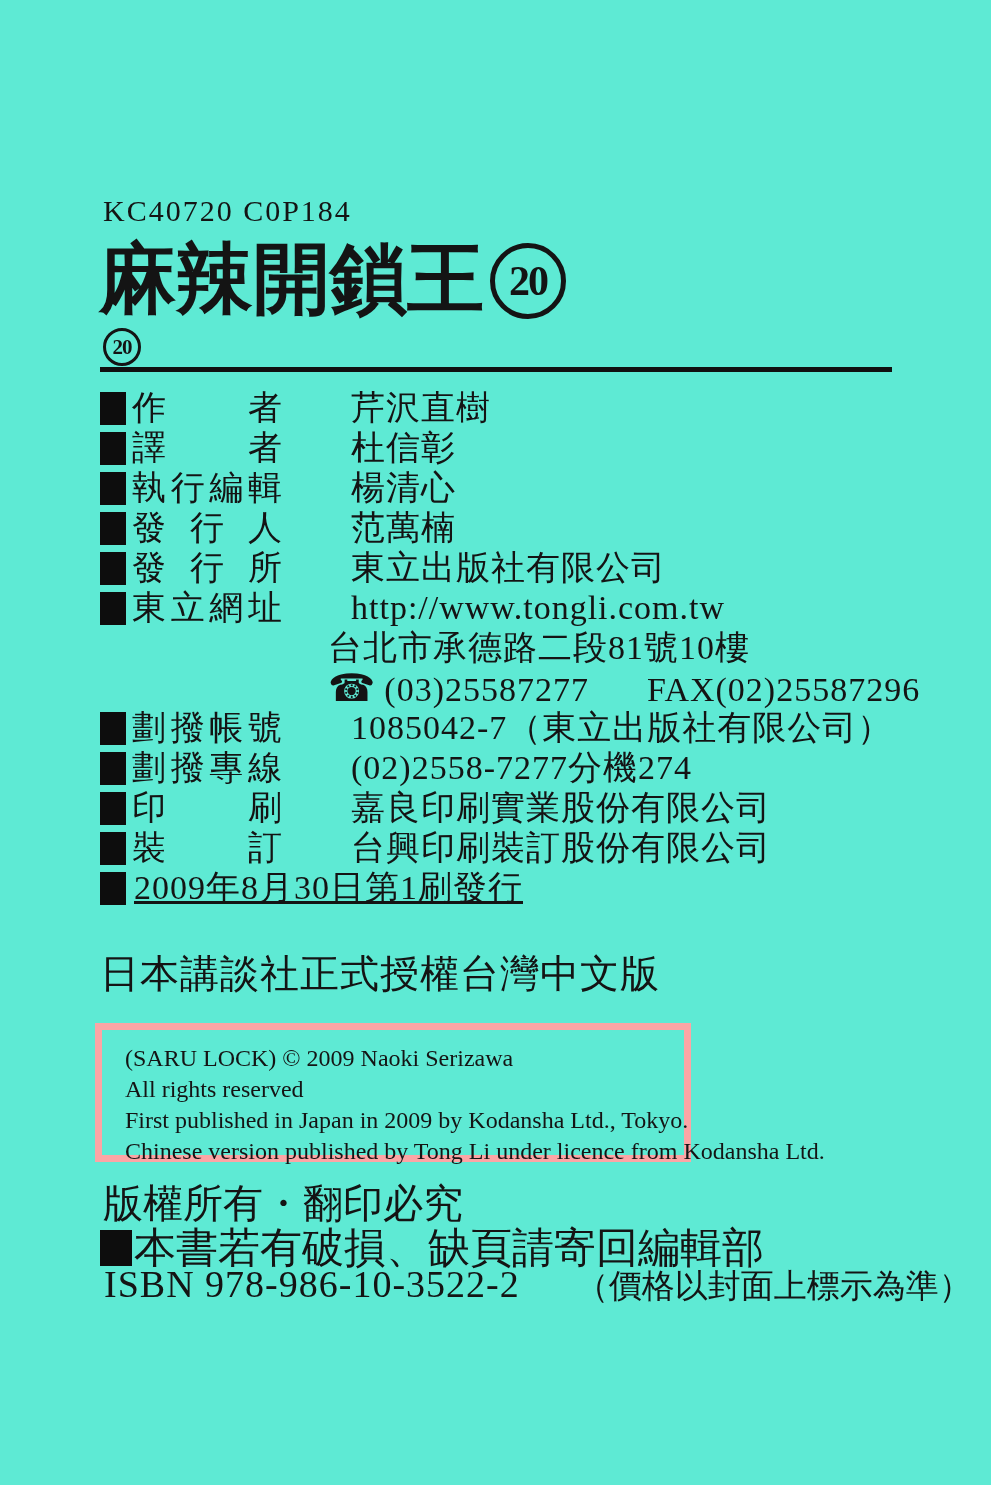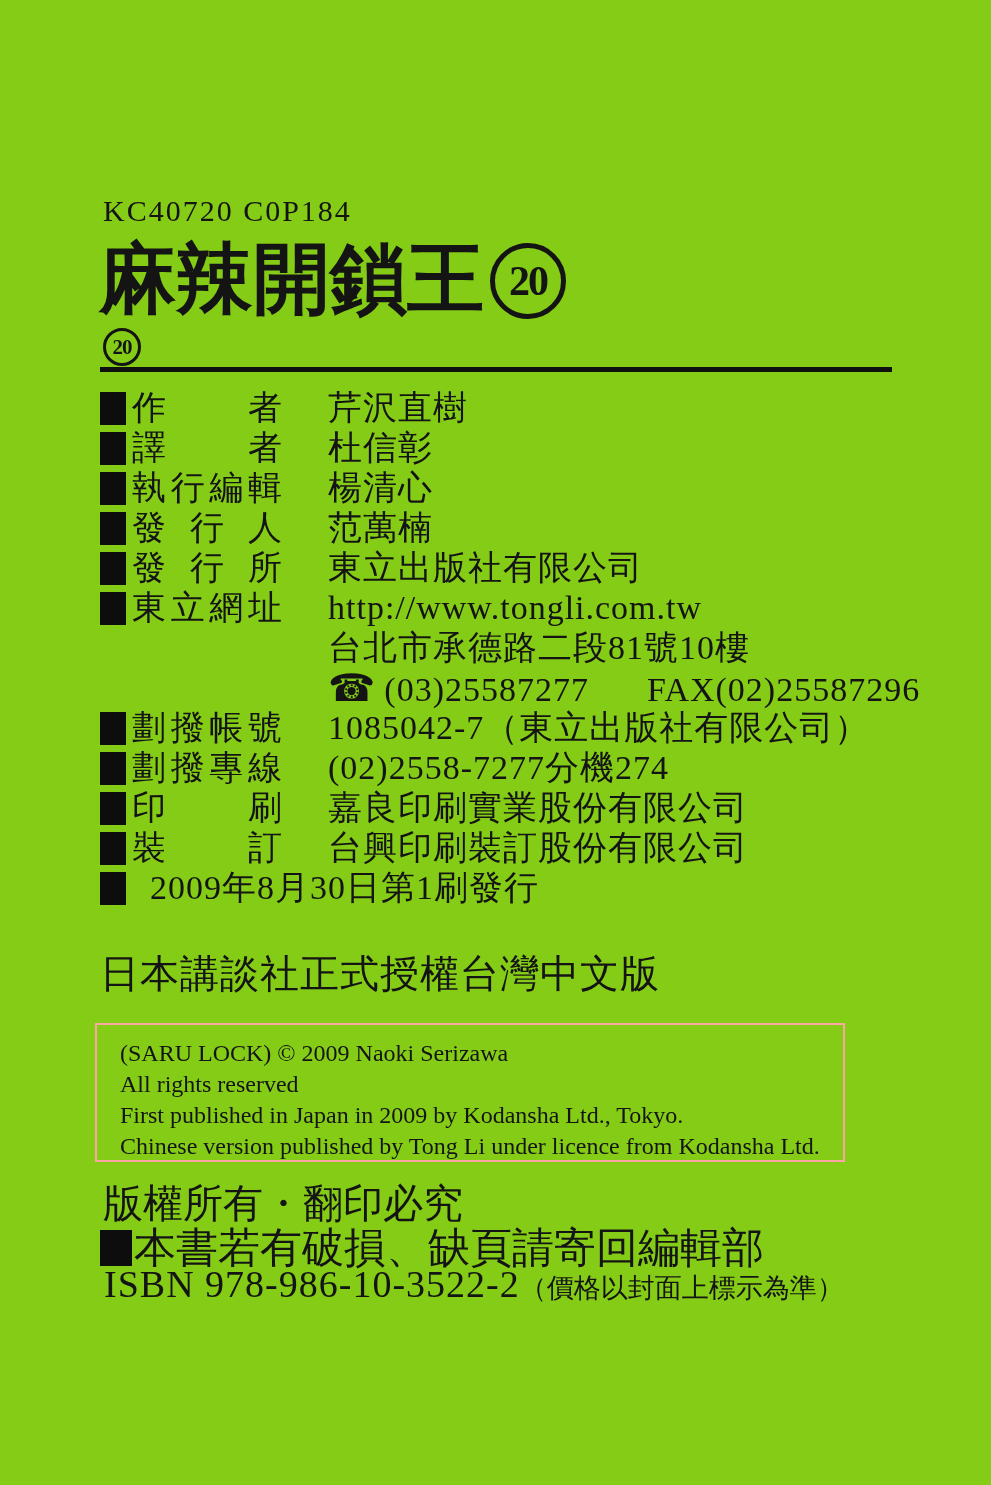--- a/index.html
+++ b/index.html
@@ -4,21 +4,21 @@
 <style>
   html, body { margin: 0; padding: 0; }
   body {
     width: 991px; height: 1485px;
     background: #f4f4f2;
     font-family: "Liberation Serif", "DejaVu Serif", serif;
   }
   #page {
     position: relative;
     width: 991px; height: 1485px;
-    background: #84cc16;
+    background: #5eead4;
     color: #141414;
     overflow: hidden;
   }
   
   .code {
     position: absolute; left: 103px; top: 194px;
     font-size: 30px; letter-spacing: 2px; white-space: nowrap;
   }
   .title {
     position: absolute; left: 99px; top: 233px;
@@ -55,35 +55,35 @@
   }
   .sq {
     flex: 0 0 auto; width: 26px; height: 33px;
     background: #0d0d0d; margin-right: 6px;
   }
   .ghost { visibility: hidden; }
   .lab {
     flex: 0 0 auto; width: 150px;
     text-align: justify; text-align-last: justify; text-justify: inter-character;
   }
-  .val { margin-left: 46px; letter-spacing: 1px; font-family: Liberation Serif, serif; }
+  .val { margin-left: 69px; letter-spacing: 1px; font-family: Liberation Serif, serif; }
   .val-cont { margin-left: 46px; letter-spacing: 1px; }
   .phone-glyph { font-size: 38px; margin-right: 8px; }
   .fax { margin-left: 58px; }
-  .date-text { margin-left: 18px; letter-spacing: 1px; }
+  .date-text { margin-left: 2px; letter-spacing: 1px; text-decoration: underline; }
   
   .license-line {
     position: absolute; left: 100px; top: 947px;
     font-size: 39px; letter-spacing: 1px; white-space: nowrap;
   }
   
   .license-box {
     position: absolute; left: 95px; top: 1023px;
-    width: 750px; height: 139px; box-sizing: border-box;
-    border: 2px solid #fca5a5;
+    width: 596px; height: 139px; box-sizing: border-box;
+    border: 7px solid #fca5a5;
     padding: 13px 16px 0 23px;
     font-size: 24px; line-height: 31px;
   }
   .license-box .line { white-space: nowrap; }
   
   .notice1 {
     position: absolute; left: 103px; top: 1176px;
     font-size: 40px; white-space: nowrap;
   }
   .notice2 {
@@ -93,21 +93,21 @@
   }
   .notice2 .sq2 {
     flex: 0 0 auto; width: 32px; height: 36px;
     background: #0d0d0d; margin-right: 2px;
   }
   .isbn-row {
     position: absolute; left: 104px; top: 1262px;
     display: flex; align-items: baseline; white-space: nowrap;
   }
   .isbn { font-size: 38px; letter-spacing: 1px; }
-  .price-note { font-size: 27px; }
+  .price-note { font-size: 33px; margin-left: 56px; }
 </style>
 </head>
 <body>
 
 <div id="page">
 
   <div class="code">KC40720 C0P184</div>
 
   <div class="title">
     <span>麻辣開鎖王</span><span class="circle circle-lg">

